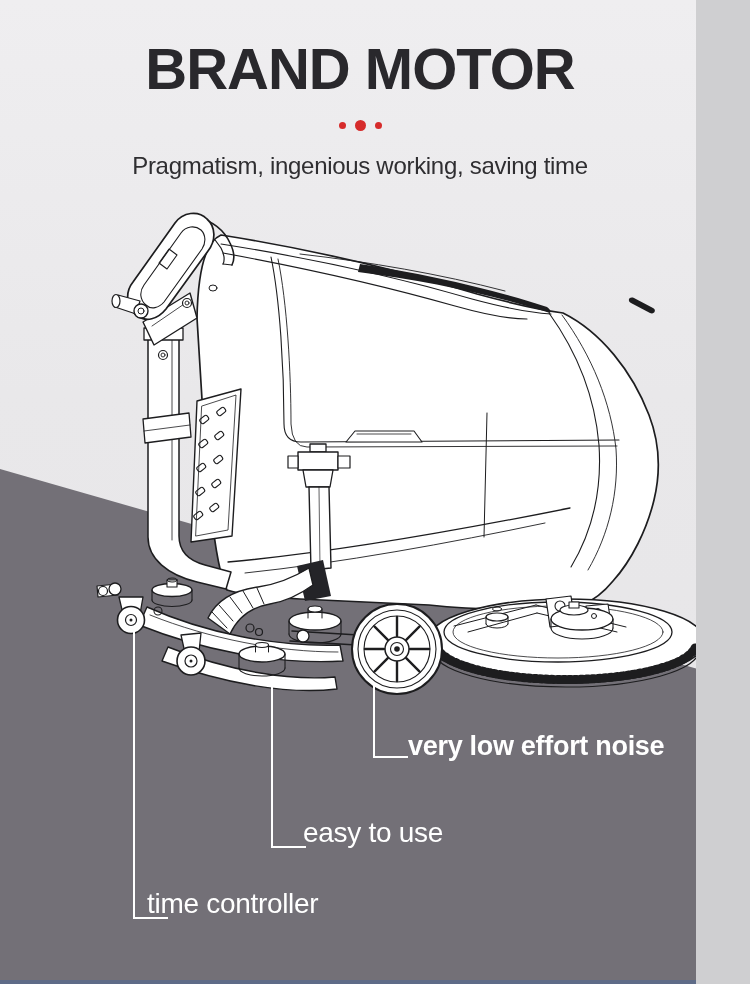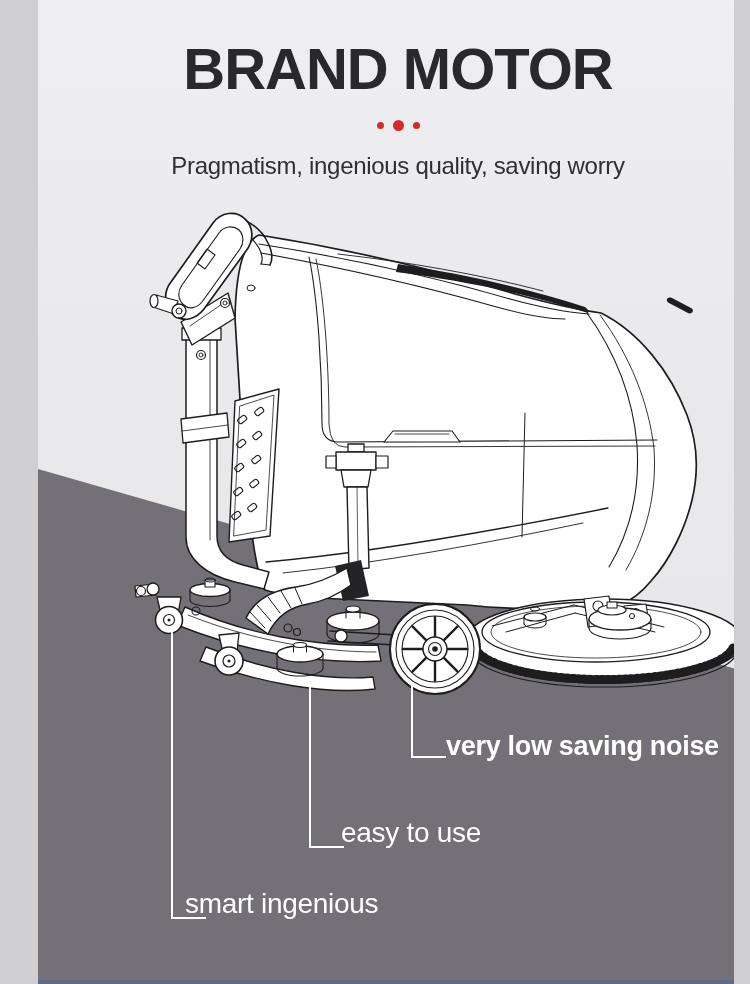--- a/index.html
+++ b/index.html
@@ -1,20 +1,19 @@
 <!DOCTYPE html>
 <html><head>
 <meta charset="utf-8">
 <style>
   html,body{margin:0;padding:0;background:#cfcfd1;}
   .stage{
     position:relative;width:696px;height:984px;overflow:hidden;
     background:linear-gradient(180deg,#efeef0 0%,#e9e8ea 40%,#e6e5e7 100%);
     font-family:"Liberation Sans","DejaVu Sans",sans-serif;
-    margin-left:38px;
   }
   .scene{position:absolute;left:0;top:0;width:750px;height:984px;}
   .header{position:absolute;left:0;top:40px;width:720px;text-align:center;}
   .title{
     font-size:58px;font-weight:700;color:#29282c;letter-spacing:-1px;
     line-height:1.0;margin:0;
   }
   .dots{margin-top:22px;display:flex;justify-content:center;align-items:center;gap:9px;}
   .dot{background:#d62b2b;border-radius:50%;display:inline-block;}
   .dot.small{width:7px;height:7px;}
@@ -224,21 +223,21 @@
   </svg>
 
   <div class="header">
     <h1 class="title">BRAND MOTOR</h1>
     <div class="dots">
       <span class="dot small"></span>
       <span class="dot big"></span>
       <span class="dot small"></span>
     </div>
     <div class="subtitle">
-      <div>Pragmatism, ingenious quality, saving worry</div>
+      <div>Pragmatism, ingenious working, saving time</div>
     </div>
   </div>
 
-  <div class="callout bold co-noise">very low saving noise</div>
+  <div class="callout bold co-noise">very low effort noise</div>
   <div class="callout light co-easy">easy to use</div>
-  <div class="callout light co-smart">smart ingenious</div>
+  <div class="callout light co-smart">time controller</div>
 
 </div>
 
 </body></html>

